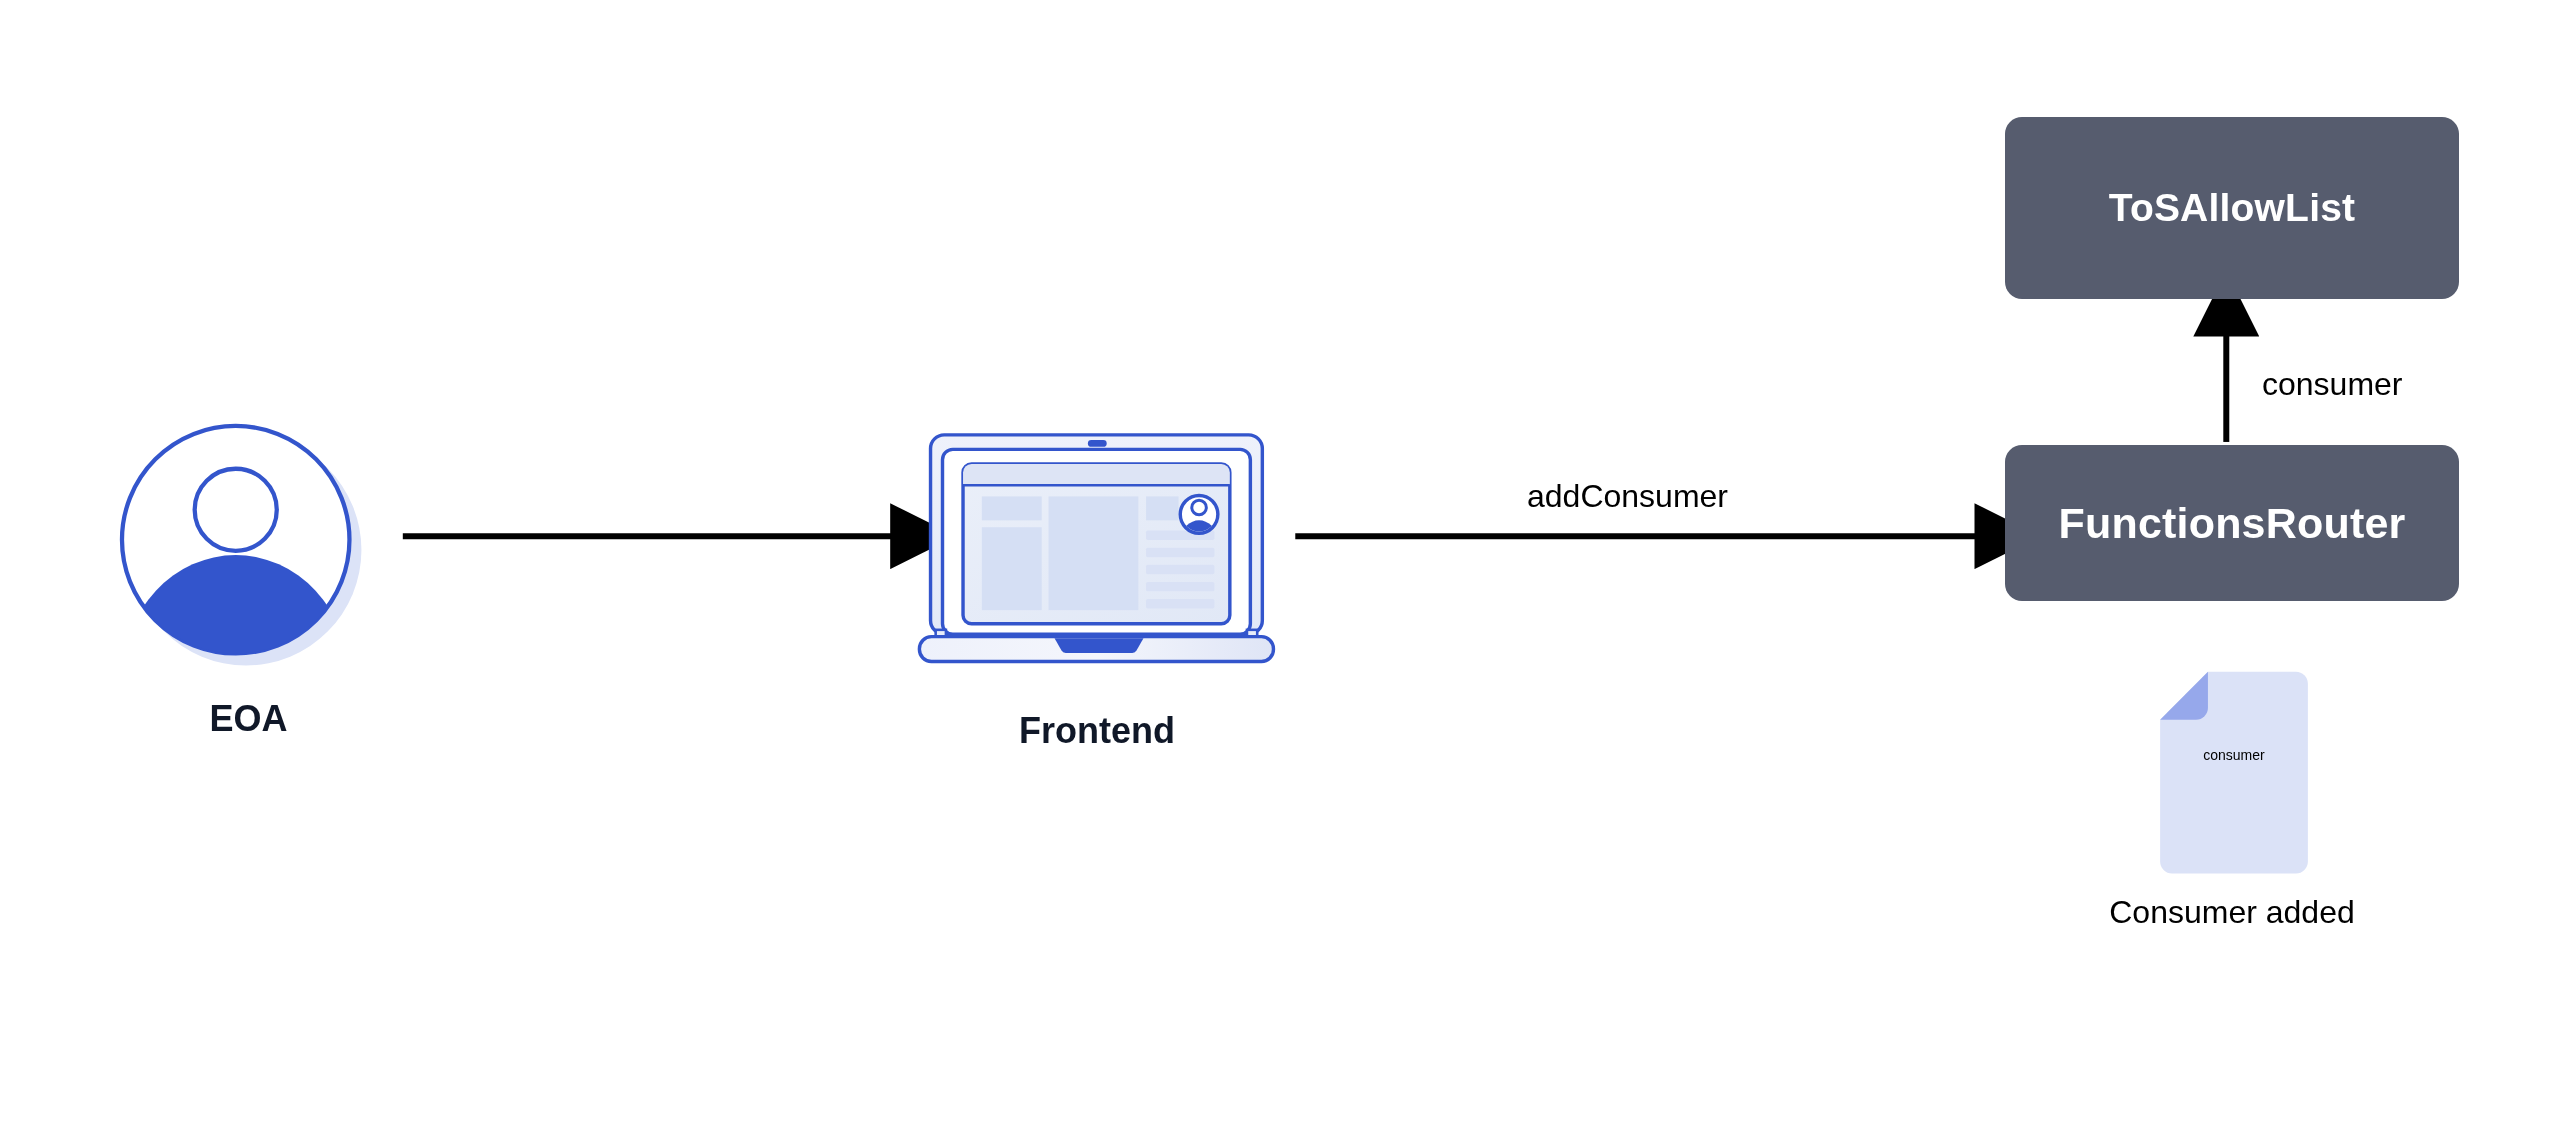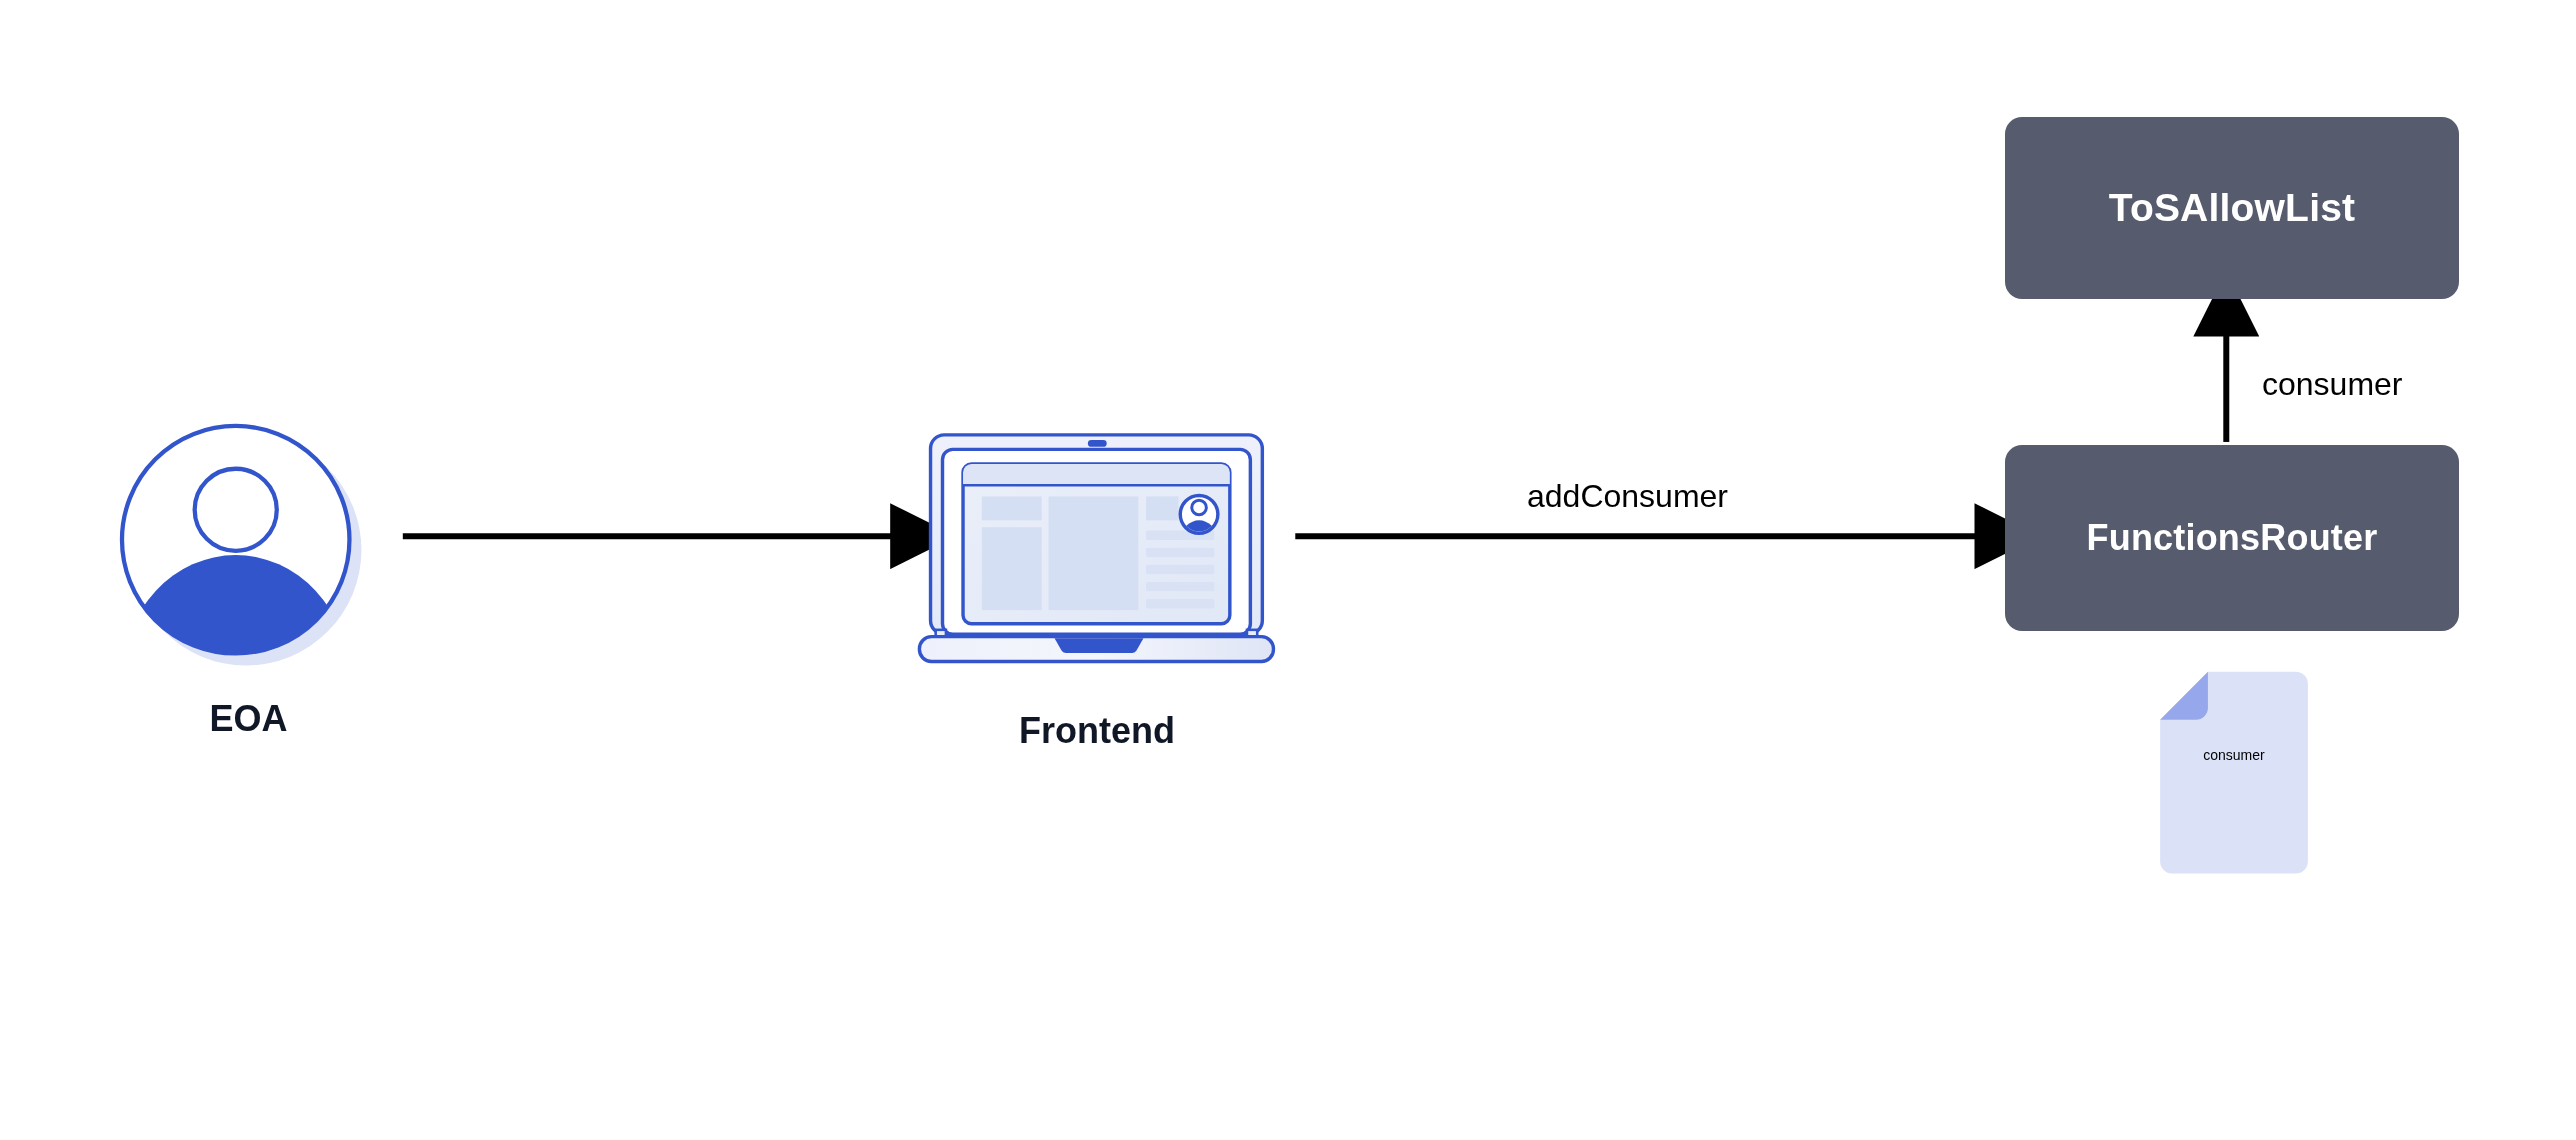--- a/index.html
+++ b/index.html
@@ -35,23 +35,23 @@
     top: 117px;
     width: 454px;
     height: 182px;
     background: #565C6E;
     font-size: 39px;
   }
   #box-functionsrouter {
     left: 2005px;
     top: 445px;
     width: 454px;
-    height: 186px;
+    height: 156px;
     background: #565C6E;
-    font-size: 36px;
+    font-size: 43px;
   }
 
   
   .caption {
     position: absolute;
     color: #101828;
     font-weight: bold;
     white-space: nowrap;
     text-align: center;
   }
@@ -217,19 +217,20 @@
   <div style="position:absolute;left:2155px;top:747px;width:158px;text-align:center;font-size:14px;color:#000000;">consumer</div>
 
   <div class="box" id="box-tosallowlist">ToSAllowList</div>
 
   <div class="box" id="box-functionsrouter">FunctionsRouter</div>
 
   <div class="caption" id="caption-eoa">EOA</div>
 
   <div class="caption" id="caption-frontend">Frontend</div>
 
+  <div id="caption-consumer-added">Consumer added</div>
 
   <div class="edge-label" id="label-addconsumer">addConsumer</div>
 
   <div class="edge-label" id="label-hasaccess">consumer</div>
 
 </div>
 
 
 </body></html>

